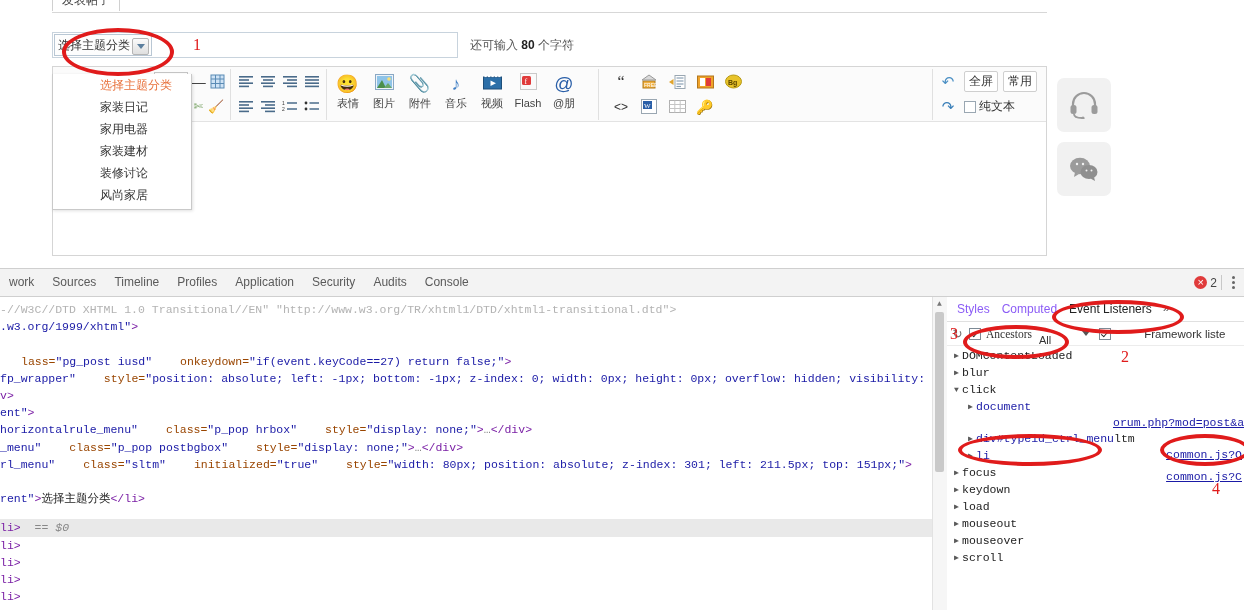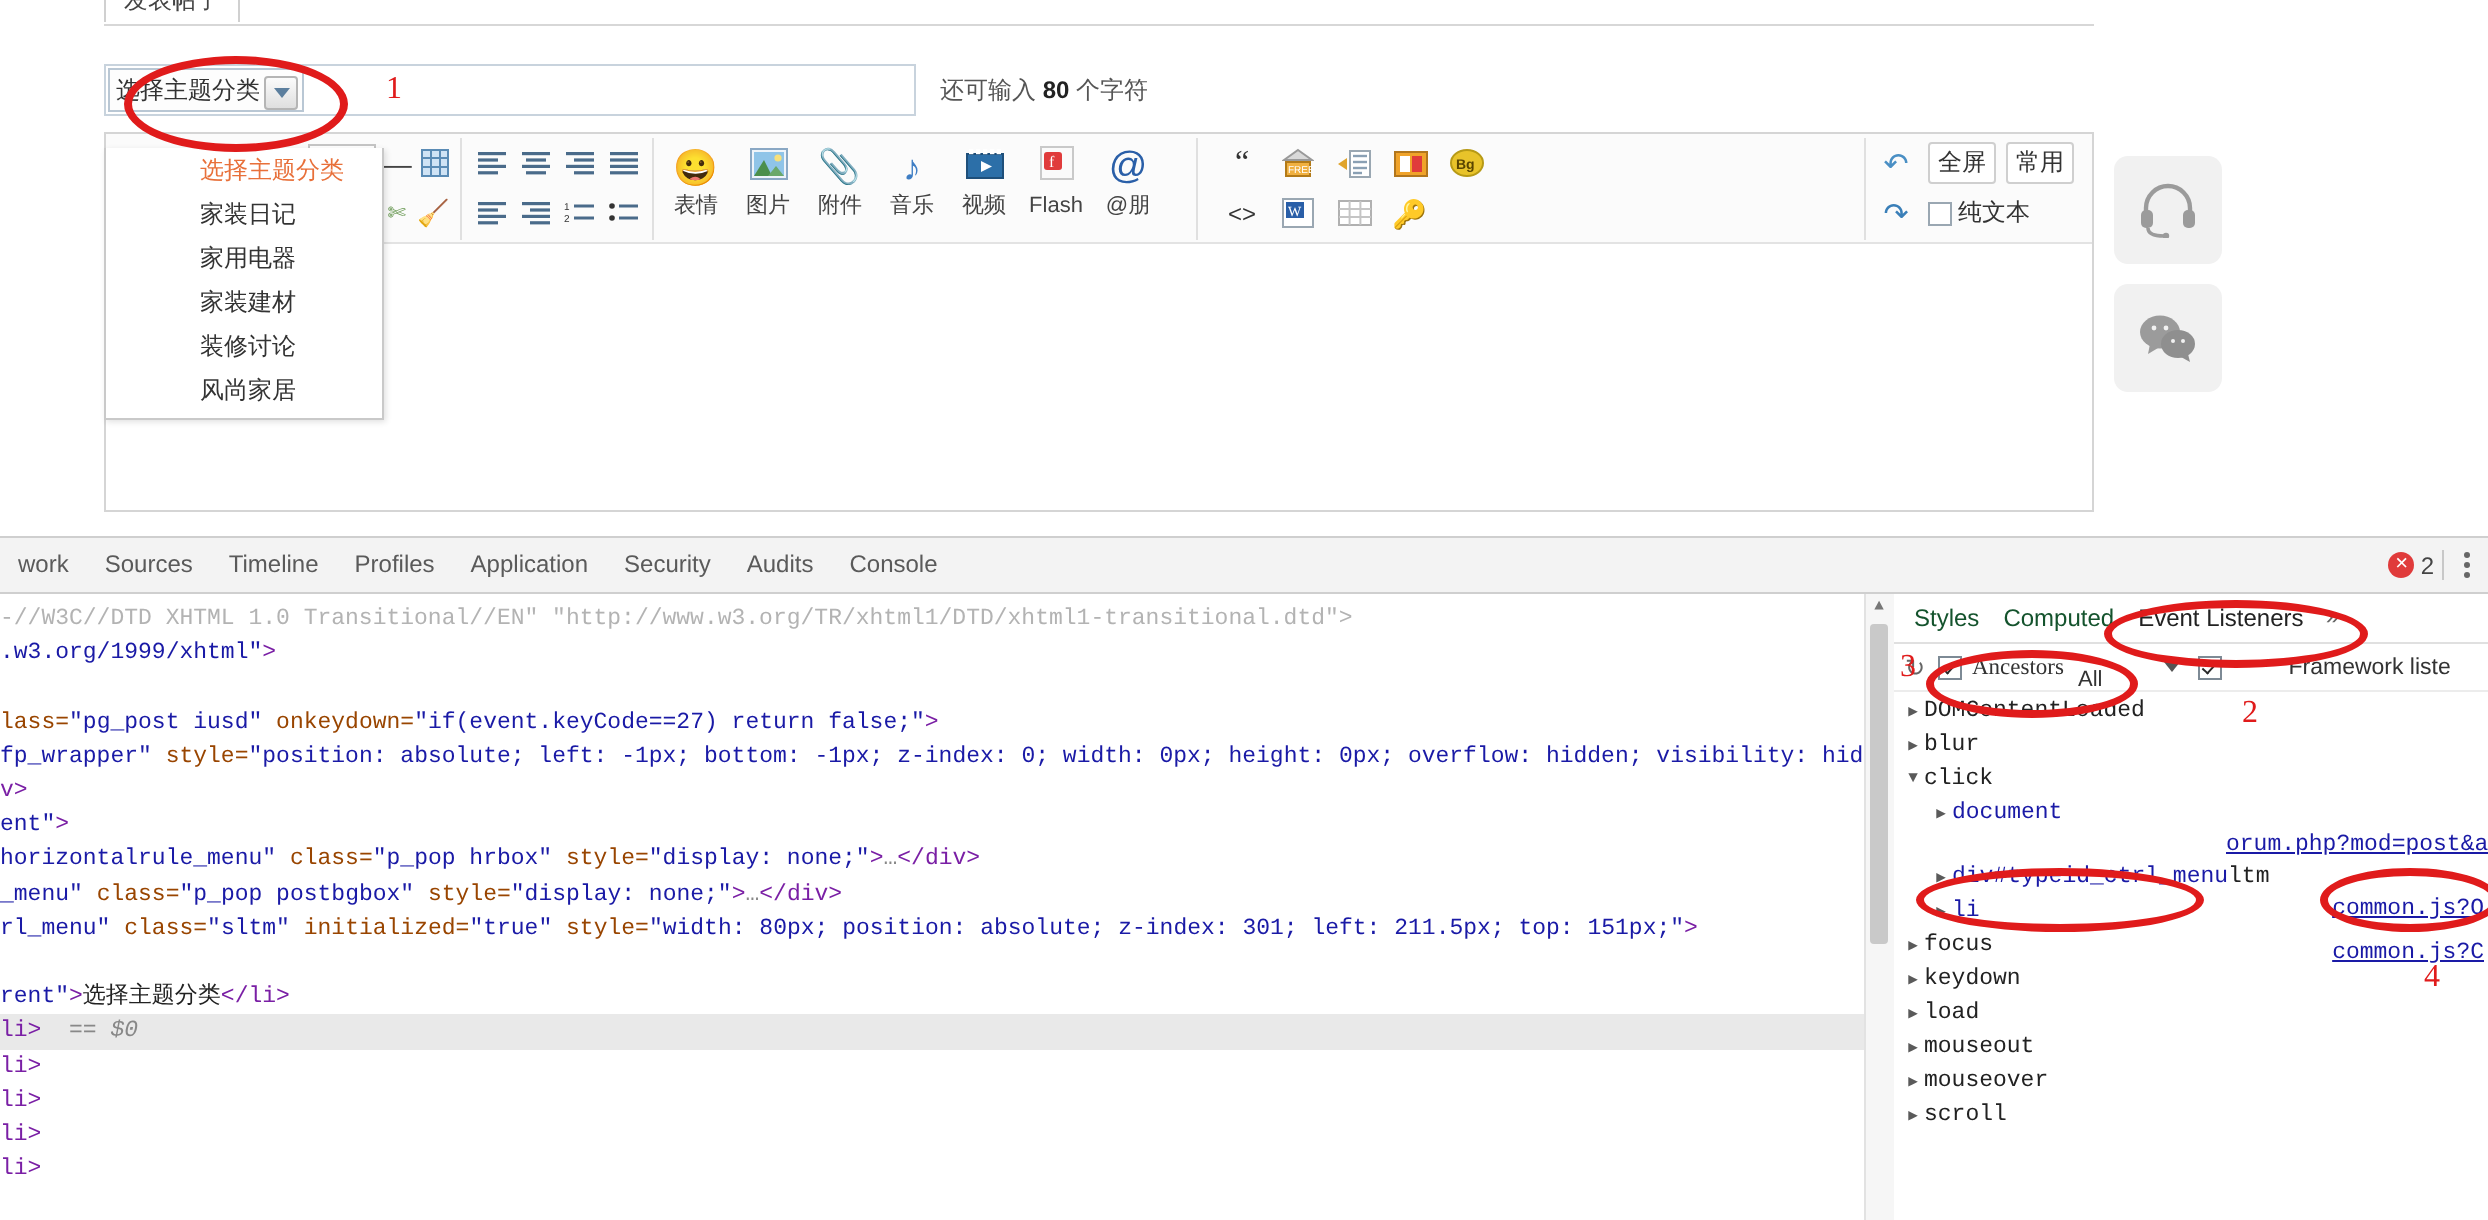--- a/index.html
+++ b/index.html
@@ -224,24 +224,24 @@
     position: absolute; left: 0; top: 28px; width: 932px; bottom: 0;
     overflow: hidden; background: #fff;
     padding-top: 4px;
   }
   .code-line {
     font-family: "Liberation Mono", monospace;
     font-size: 11.5px; line-height: 17.2px;
     white-space: pre; color: #222;
     padding-left: 0px;
   }
-  .code-line.sel { background: #e9e9e9; }
+  .code-line.sel { background: #e9e9e9; margin-top: 12px; }
   .tk-dtd   { color: #b3b3b3; }
   .tk-punct { color: #7a1fa5; }
-  .tk-attr  { color: #994500; }
+  .tk-attr  { color: #994500; padding-left: 21px; }
   .tk-val   { color: #1a1aa6; }
   .tk-text  { color: #222; }
   .tk-dim   { color: #888; }
   .tk-sel   { color: #888; font-style: italic; }
 
   
   .dom-scroll {
     position: absolute; left: 932px; top: 28px; width: 14px; bottom: 0;
     background: #f6f6f6; border-left: 1px solid #e2e2e2; border-right: 1px solid #dcdcdc;
   }
@@ -259,21 +259,21 @@
     position: absolute; left: 947px; top: 28px; right: 0; bottom: 0;
     background: #fff; overflow: hidden;
   }
   .side-tabs {
     height: 24px; border-bottom: 1px solid #e0e0e0;
     display: flex; align-items: center; padding-left: 4px;
     background: #fff;
   }
   .side-tab {
     font-family: "Liberation Sans", sans-serif;
-    font-size: 12px; color: #14532d; padding: 0 6px; line-height: 23px; cursor: pointer;
+    font-size: 12px; color: #8b5cf6; padding: 0 6px; line-height: 23px; cursor: pointer;
     white-space: nowrap;
   }
   .side-tab.active { color: #222; }
   .side-more { font-size: 12px; color: #666; padding: 0 5px; cursor: pointer; }
 
   .el-toolbar {
     height: 23px; display: flex; align-items: center; gap: 5px;
     padding-left: 4px; border-bottom: 1px solid #ececec;
     font-family: "Liberation Sans", sans-serif; font-size: 11.5px; color: #333;
   }

